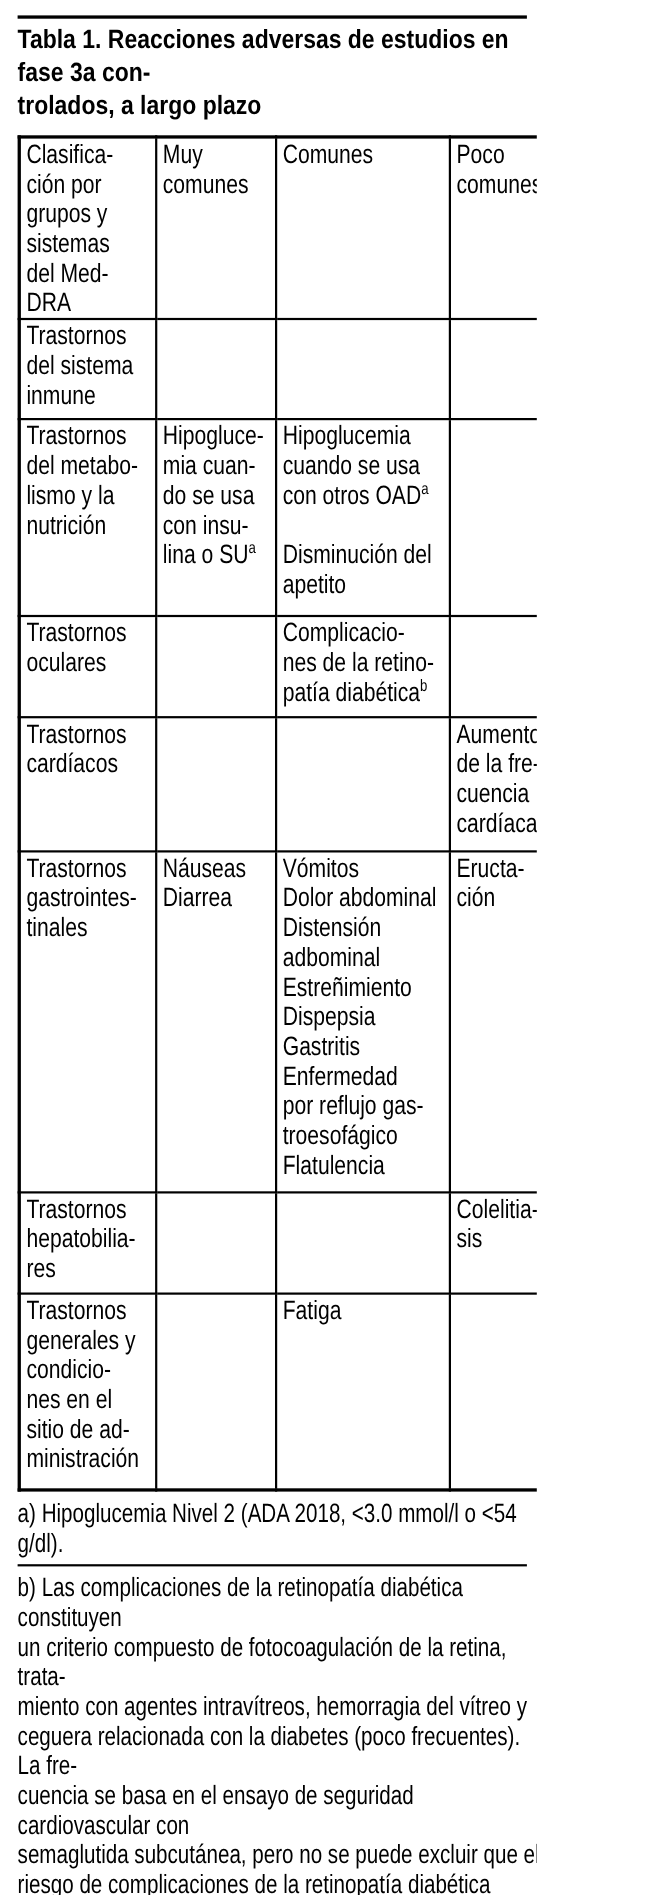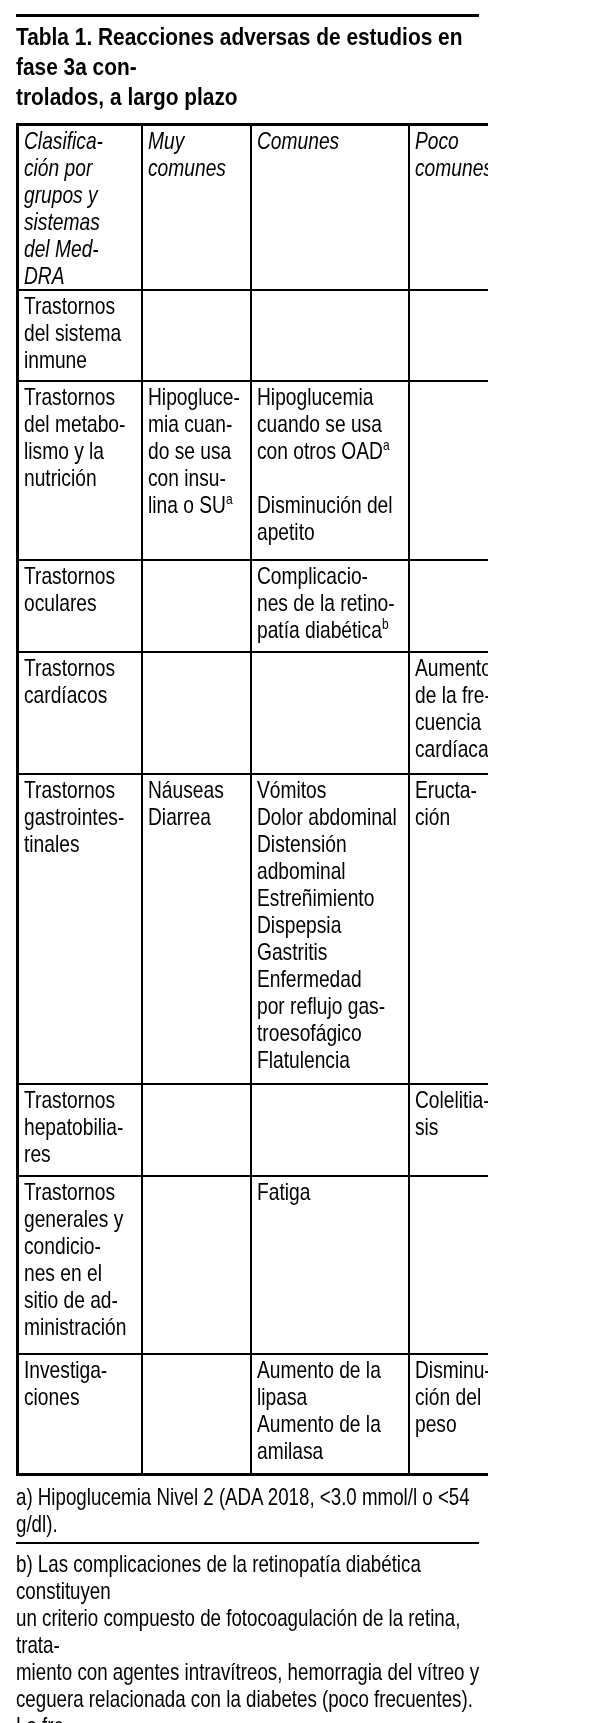--- a/index.html
+++ b/index.html
@@ -64,21 +64,20 @@
     border: 2px solid #000;
     vertical-align: top;
     text-align: left;
     padding: 1px 1px 0 5px;
     font-size: 24px;
     line-height: 27px;
     font-weight: normal;
     overflow: visible;
   }
   table.adv th {
-    font-style: italic;
   }
   sup {
     font-size: 15px;
     line-height: 0;
     vertical-align: super;
   }
   .footnote {
     font-size: 24px;
     line-height: 27px;
     margin: 7px 0 5px 0;
@@ -205,33 +204,20 @@
           <td>
             <span class="cond cell-cond">Trastornos<br>generales y<br>condicio-<br>nes en el<br>sitio de ad-<br>ministración</span>
           </td>
           <td></td>
           <td>
             <span class="cond cell-cond">Fatiga</span>
           </td>
           <td></td>
           <td></td>
         </tr>
-        <tr style="height: 120px;">
-          <td>
-            <span class="cond cell-cond">Investiga-<br>ciones</span>
-          </td>
-          <td></td>
-          <td>
-            <span class="cond cell-cond">Aumento de la<br>lipasa<br>Aumento de la<br>amilasa</span>
-          </td>
-          <td>
-            <span class="cond cell-cond">Disminu-<br>ción del<br>peso</span>
-          </td>
-          <td></td>
-        </tr>
       </tbody>
   </table>
 
   <p class="footnote">
     <span class="cond text-cond">a) Hipoglucemia Nivel 2 (ADA 2018, &lt;3.0 mmol/l o &lt;54 g/dl).</span>
   </p>
 
   <hr class="rule rule-mid">
 
   <p class="footnote footnote-b">

